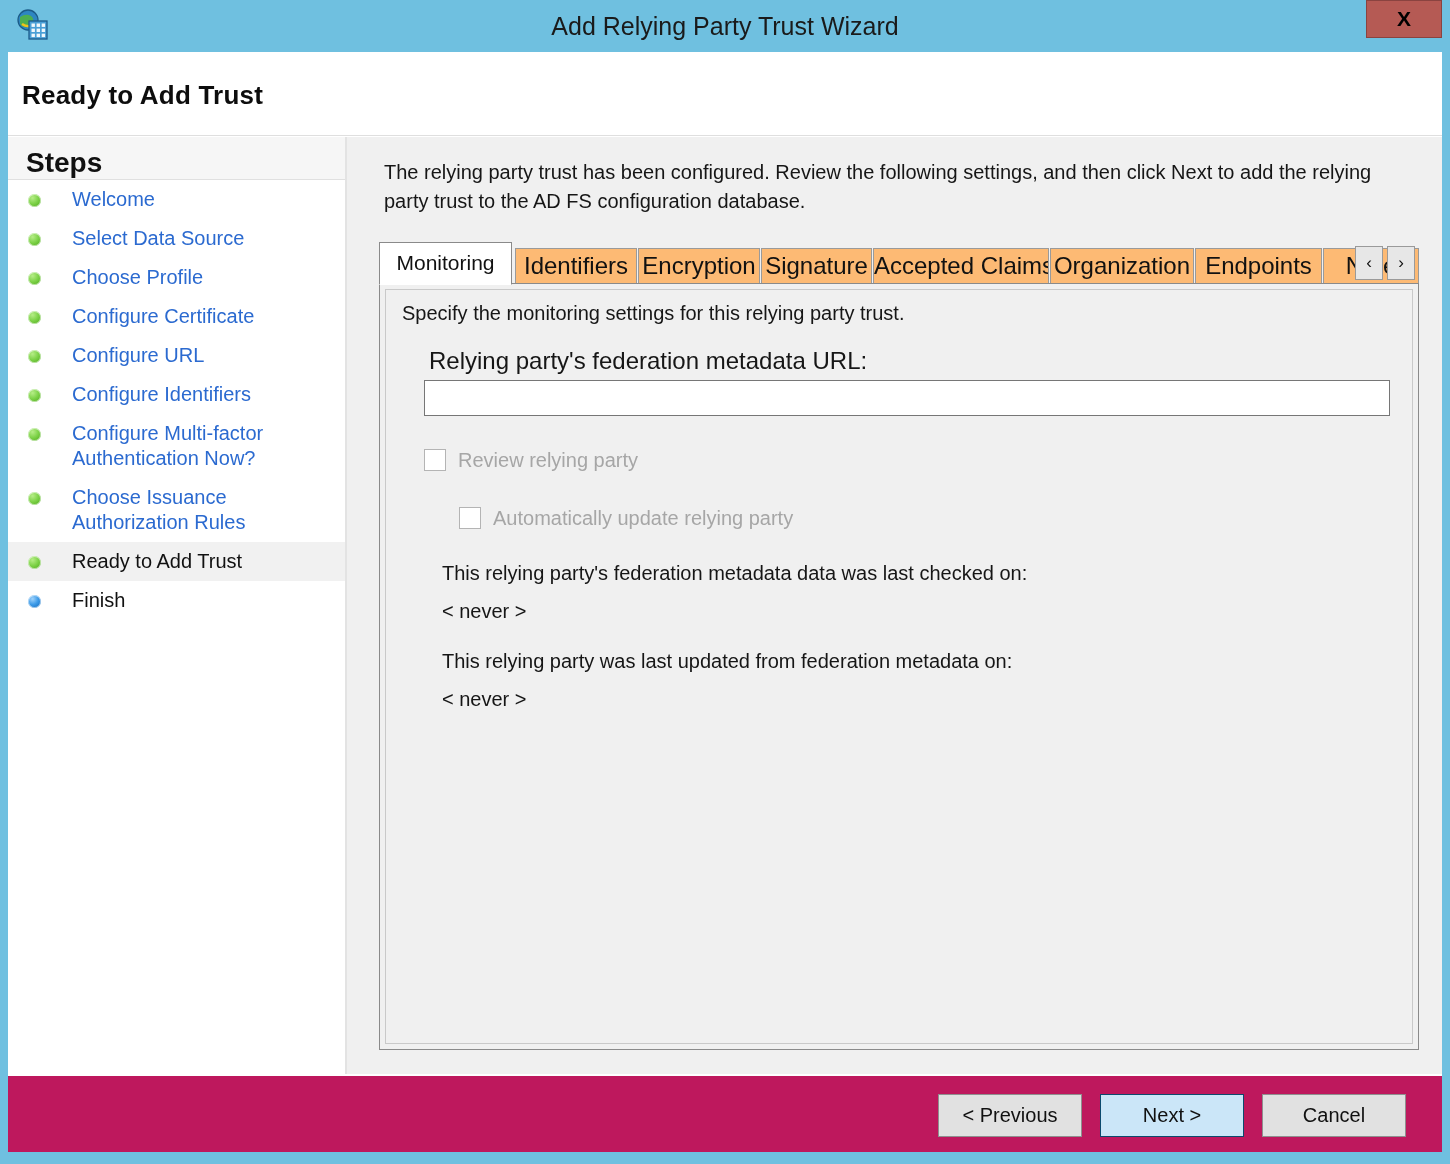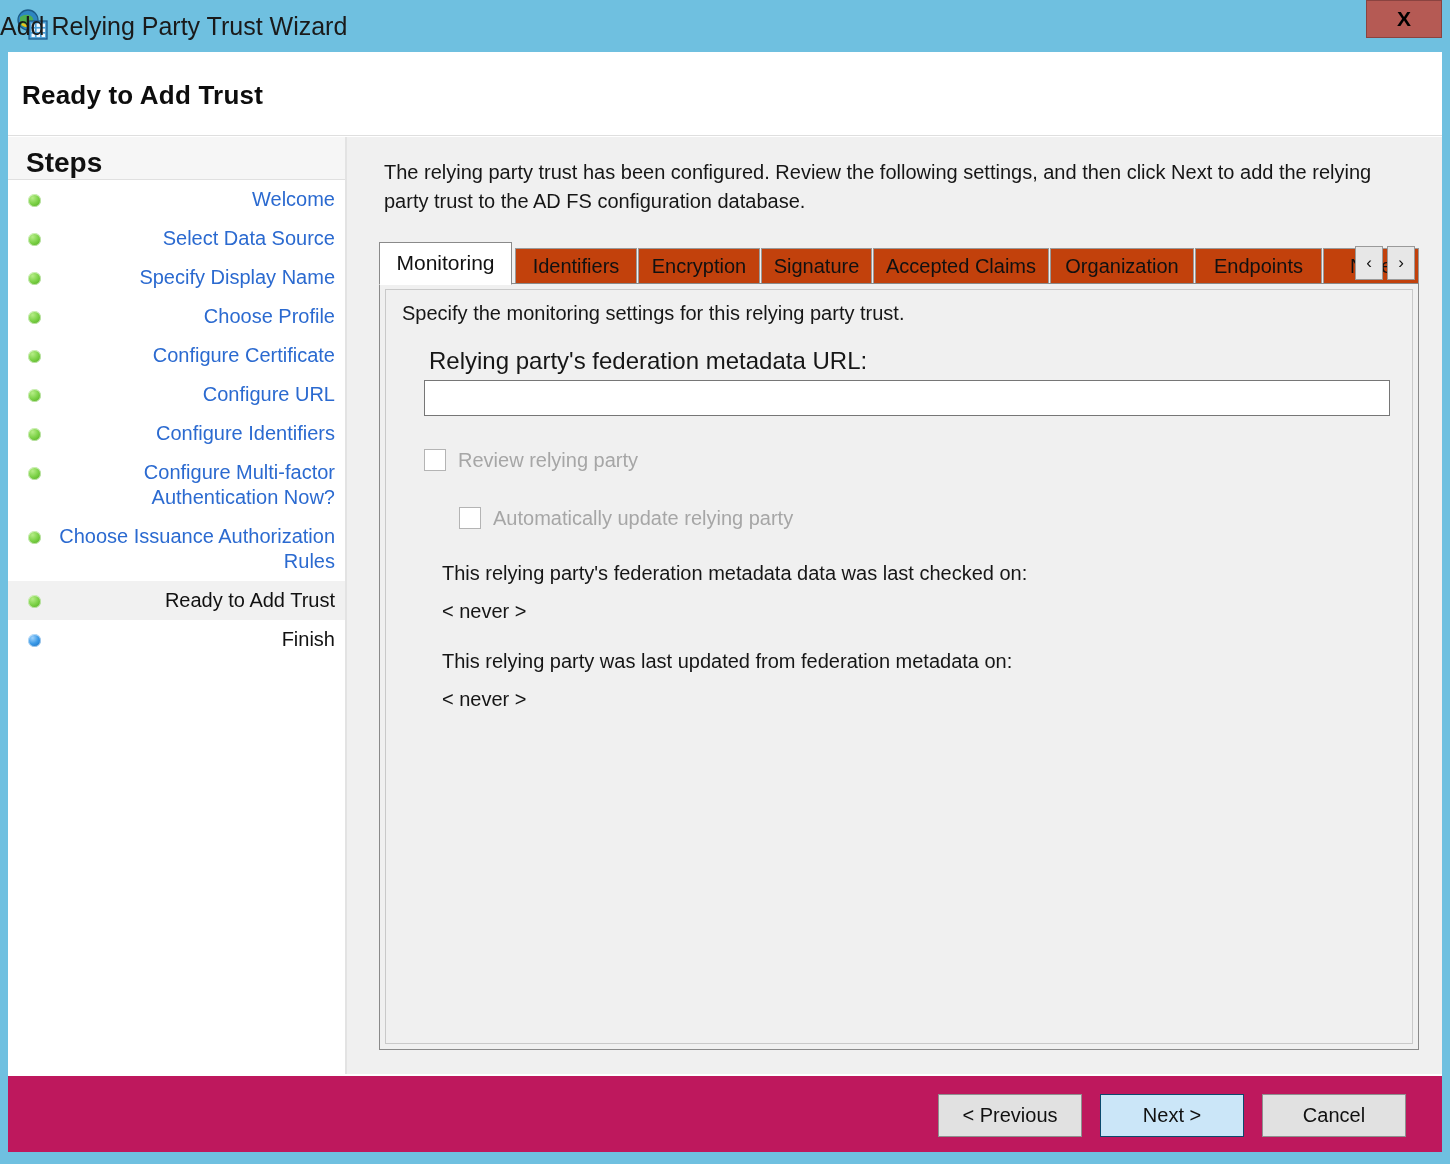--- a/index.html
+++ b/index.html
@@ -36,21 +36,21 @@
     position: absolute;
     left: 16px; top: 8px;
     width: 34px; height: 34px;
   }
   #title-text {
     position: absolute;
     left: 0; top: 0;
     width: 1450px;
     height: 52px;
     line-height: 52px;
-    text-align: left;
+    text-align: center;
     font-size: 25px;
     color: #1a1a1a;
     font-family: "Liberation Sans", sans-serif;
   }
   #close-button {
     position: absolute;
     right: 8px; top: 0px;
     width: 76px;
     height: 38px;
     background: #b55a54;
@@ -121,28 +121,27 @@
     font-weight: bold;
     color: #111;
   }
   #steps-list {
     position: absolute;
     left: 0; top: 43px;
     width: 337px;
   }
   .step-item {
     position: relative;
-    padding: 7px 10px 7px 29px;
+    padding: 7px 10px 7px 64px;
     font-size: 20px;
     color: #2b6ad0;
     line-height: 25px;
     cursor: pointer;
     min-height: 25px;
     box-sizing: border-box;
-    text-align: right;
   }
   .step-item.current {
     background: #f1f1f1;
     color: #111;
     cursor: default;
   }
   .step-item.pending {
     color: #111;
     cursor: default;
   }
@@ -192,25 +191,25 @@
   #tabstrip {
     position: absolute;
     left: 0; top: 0;
     width: 1040px;
     height: 42px;
   }
   .tab {
     position: absolute;
     top: 6px;
     height: 36px;
-    background: #c2410c;
+    background: #fdba74;
     border: 1px solid #9a9a9a;
     border-bottom: none;
     box-sizing: border-box;
-    font-size: 20px;
+    font-size: 24px;
     color: #111;
     line-height: 34px;
     text-align: center;
     cursor: pointer;
     white-space: nowrap;
     overflow: hidden;
   }
   .tab.active {
     top: 0px;
     height: 43px;
@@ -415,24 +414,20 @@
         <div class="step-item">
           <span class="step-bullet"></span>
           <span>Welcome</span>
         </div>
 
         <div class="step-item">
           <span class="step-bullet"></span>
           <span>Select Data Source</span>
         </div>
 
-        <div class="step-item">
-          <span class="step-bullet"></span>
-          <span>Specify Display Name</span>
-        </div>
 
         <div class="step-item">
           <span class="step-bullet"></span>
           <span>Choose Profile</span>
         </div>
 
         <div class="step-item">
           <span class="step-bullet"></span>
           <span>Configure Certificate</span>
         </div>

